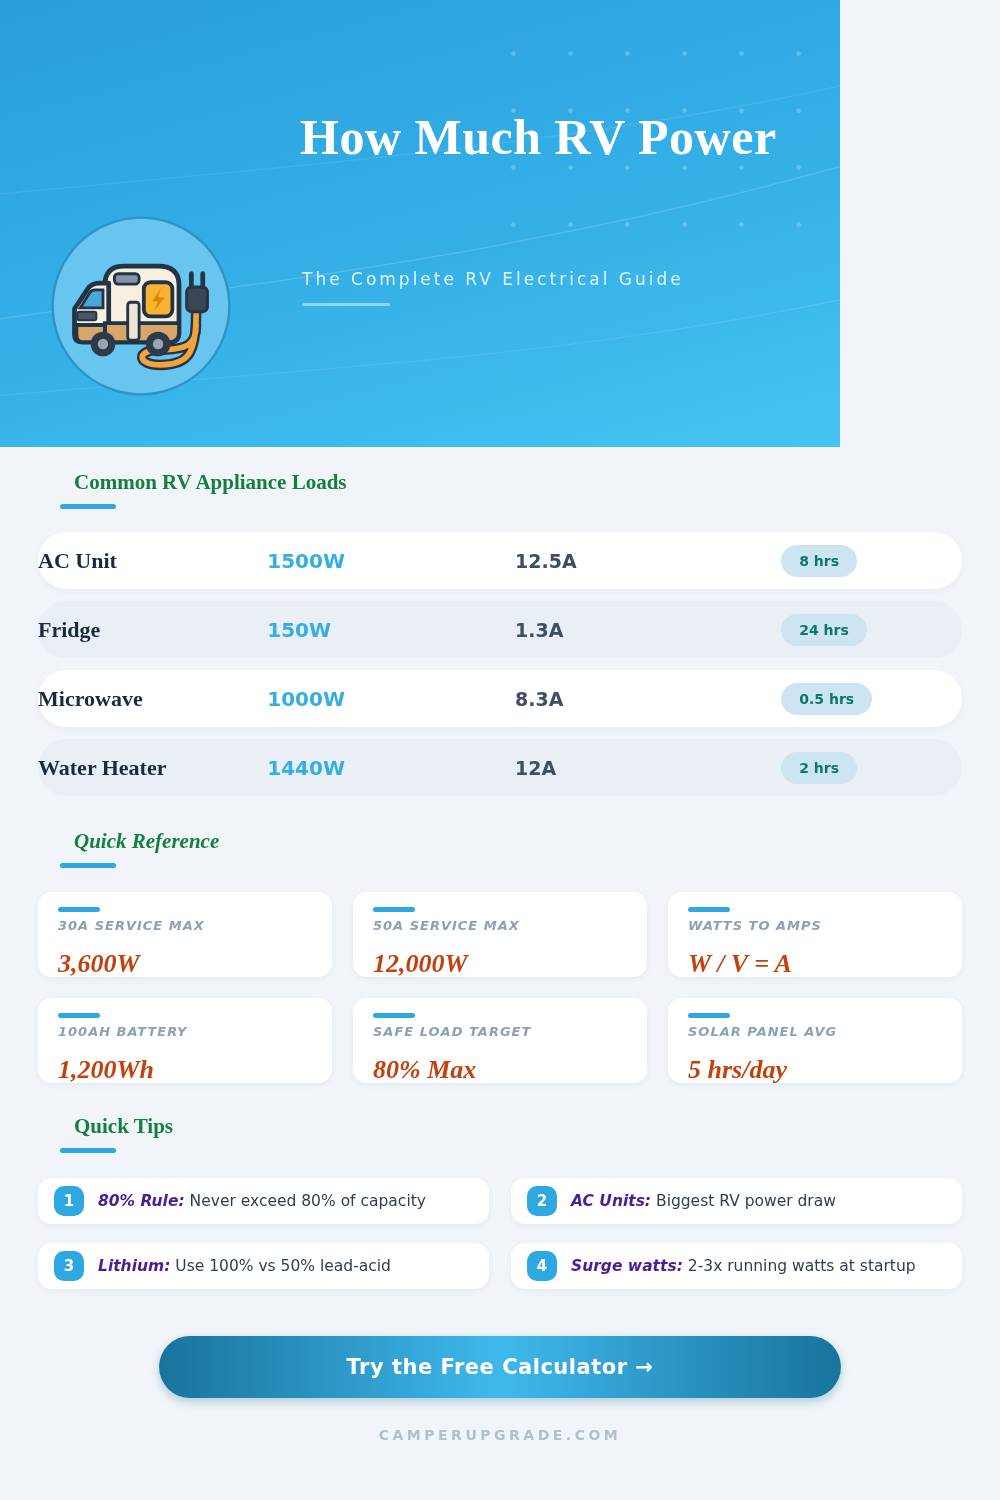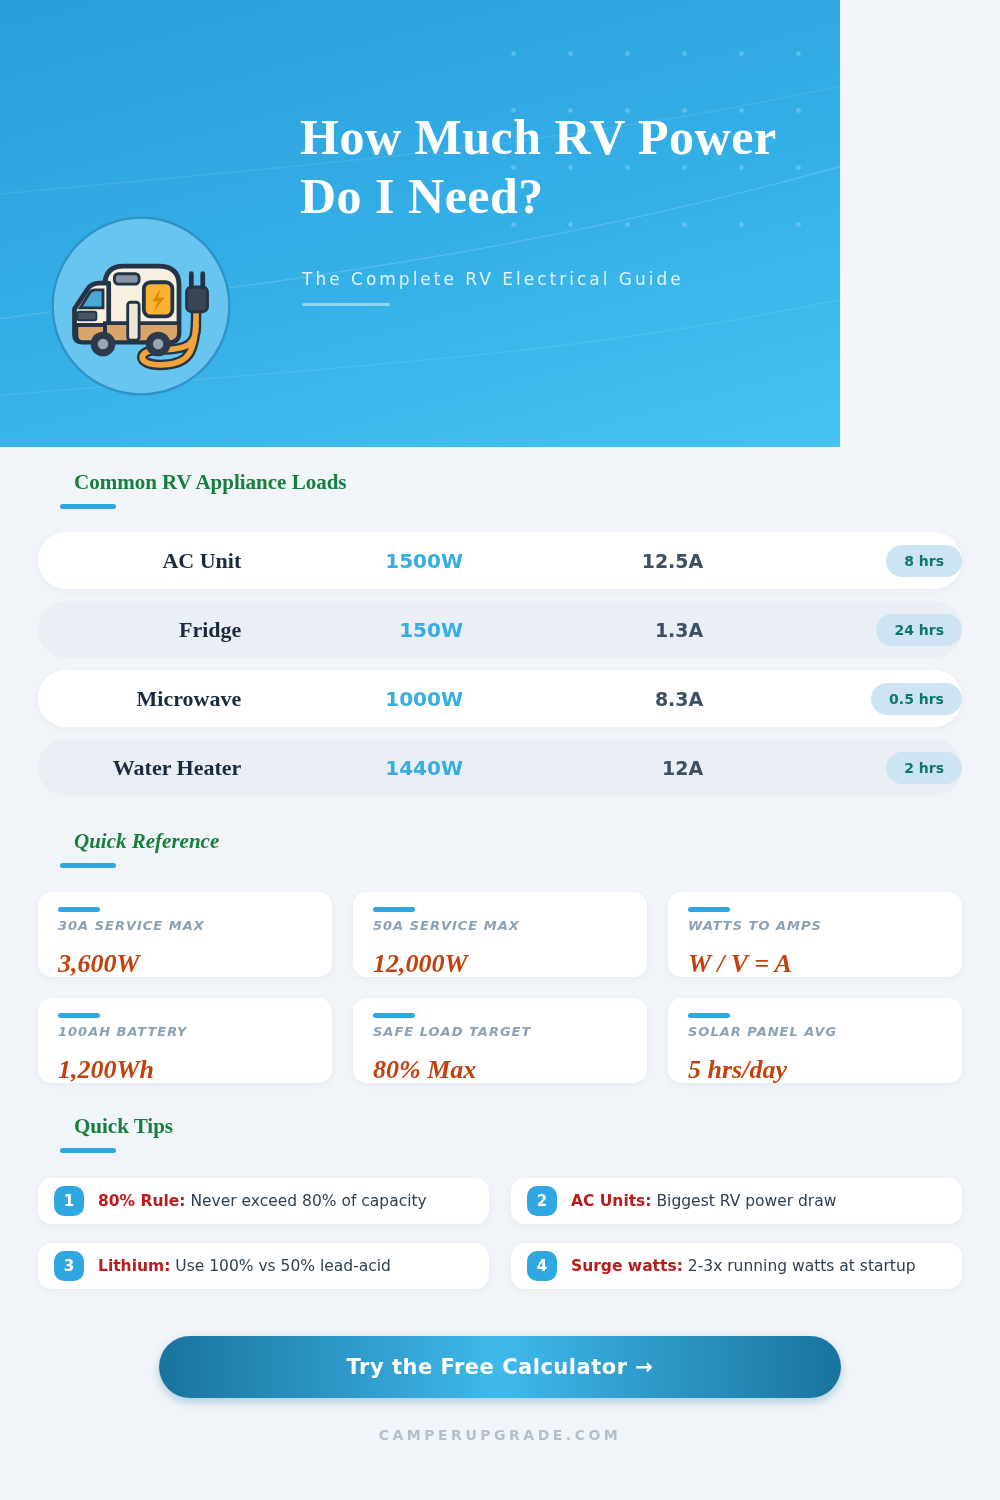--- a/index.html
+++ b/index.html
@@ -50,21 +50,21 @@
 
   
   .load-table { margin-top:23px; }
   .t-grid { display:grid; grid-template-columns:22% 24% 26% 28%; align-items:center; }
   .t-head {
     height:44px; background:#2fa7e0; border-radius:14px;
     color:#ffffff; font-size:14px; font-weight:700; letter-spacing:1.6px;
     text-align:center;
   }
   .t-row {
-    height:57px; border-radius:28px; margin-top:12px; text-align:right;
+    height:57px; border-radius:28px; margin-top:12px; text-align:left;gap:26px;
   }
   .t-row.odd { background:#ffffff; box-shadow:0 2px 6px rgba(30,60,90,0.05); }
   .t-row.even { background:#e9eff5; }
   .cell-appliance { color:#1a2b40; font-size:22px; font-weight:700; }
   .cell-watts { color:#35aee4; font-size:20px; font-weight:700; }
   .cell-amps  { color:#3d4f63; font-size:19px; font-weight:700; }
   .pill {
     display:inline-block; background:#cde4f2; color:#0f766e;
     font-size:14px; font-weight:700; padding:8px 18px; border-radius:999px;
   }
@@ -93,21 +93,21 @@
     background:#ffffff; border-radius:14px; height:46px; padding:0 16px;
     display:flex; align-items:center; gap:14px;
     box-shadow:0 2px 6px rgba(30,60,90,0.06);
   }
   .tip-num {
     flex:0 0 30px; width:30px; height:30px; border-radius:10px; background:#2fa7e0;
     color:#ffffff; font-size:15px; font-weight:700;
     display:flex; align-items:center; justify-content:center;
   }
   .tip-text { font-size:15.5px; color:#2e3f50; white-space:nowrap; }
-  .tip-text b { color:#b91c1c; font-weight:700; }
+  .tip-text b { color:#4c1d95; font-weight:700;font-style:italic; }
 
   
   .cta-wrap { margin-top:47px; text-align:center; }
   .cta-button {
     display:inline-block; width:682px; height:62px; line-height:62px;
     border-radius:31px; border:none; cursor:pointer;
     background:linear-gradient(90deg,#19739d 0%,#3fb9ec 50%,#19739d 100%);
     color:#ffffff; font-size:21px; font-weight:700; letter-spacing:0.5px;
     font-family:"DejaVu Sans","Liberation Sans",sans-serif;
     box-shadow:0 4px 10px rgba(25,115,157,0.3);
@@ -157,21 +157,20 @@
     <rect x="33" y="106" width="20" height="9" rx="2" fill="#4a5563" stroke="#243447" stroke-width="2"></rect>
 
     <circle cx="60" cy="140" r="13" fill="#2c3a4c"></circle>
       <circle cx="60" cy="140" r="5.5" fill="#9aa5b1"></circle>
     <circle cx="118" cy="140" r="13" fill="#2c3a4c"></circle>
       <circle cx="118" cy="140" r="5.5" fill="#9aa5b1"></circle>
   </svg>
 
   <h1 class="hero-title serif">
     <span>How Much RV Power</span><br>
-    <span>Do I Need?</span>
   </h1>
   <div class="hero-subtitle">The Complete RV Electrical Guide</div>
   <div class="hero-subtitle-rule"></div>
 </header>
 
 <main>
 
   <section>
     <h2 class="section-heading serif">Common RV Appliance Loads</h2>
     <div class="section-rule"></div>

